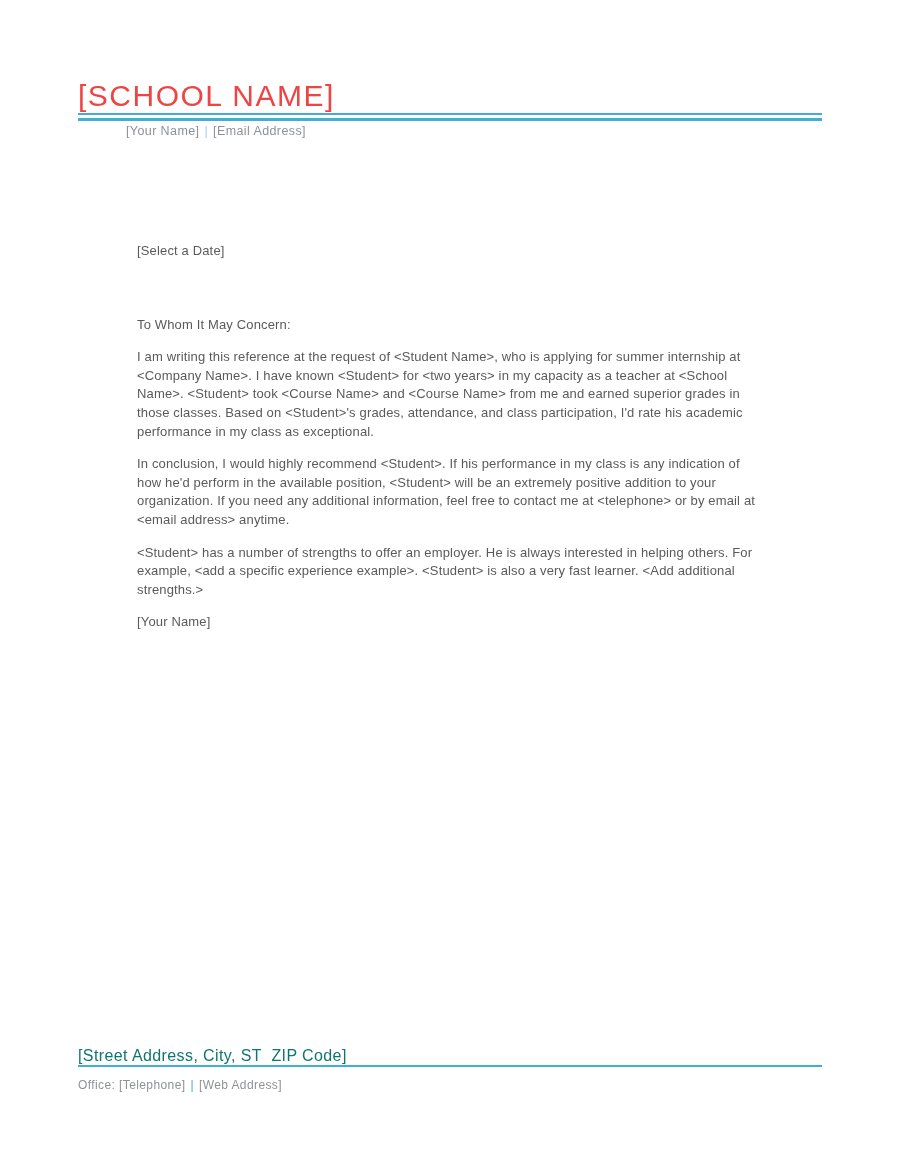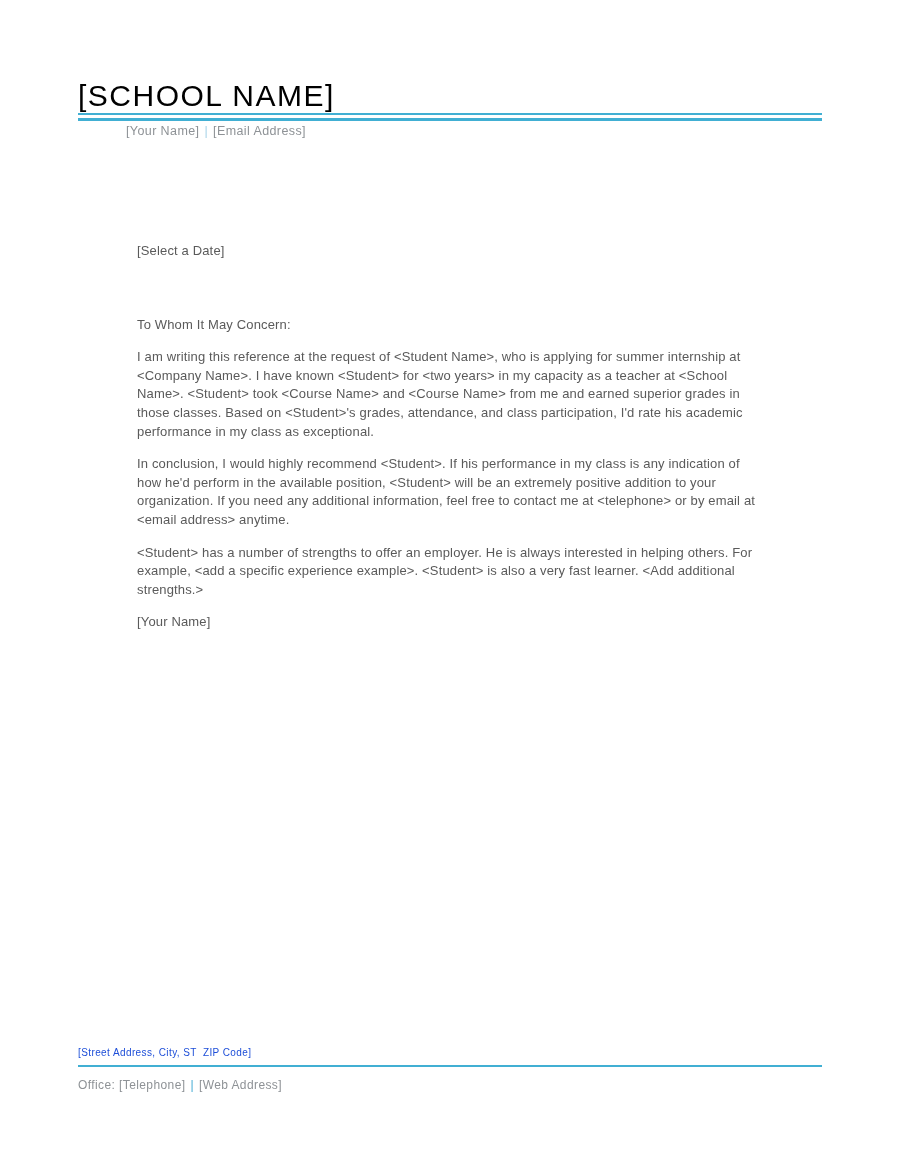--- a/index.html
+++ b/index.html
@@ -18,21 +18,21 @@
 
   
   .school-title {
     position: absolute;
     left: 78px;
     top: 80px;
     font-size: 30px;
     line-height: 32px;
     font-weight: 400;
     letter-spacing: 1.5px;
-    color: #000000;
+    color: #ef4444;
     white-space: nowrap;
   }
   .header-rule {
     position: absolute;
     left: 78px;
     top: 113px;
     width: 744px;
     height: 8px;
     box-sizing: border-box;
     border-top: 2px solid #41afd3;
@@ -67,23 +67,23 @@
   .letter-flow p { margin: 0 13px 14px 0; }
   .letter-flow .date-line   { margin-bottom: 55px; }
   .letter-flow .closing     { margin-bottom: 44px; }
   .letter-flow .signature   { margin-bottom: 0; }
 
   
   .footer-address {
     position: absolute;
     left: 78px;
     top: 1047px;
-    font-size: 10px;
+    font-size: 16px;
     letter-spacing: 0.4px;
-    color: #1d4ed8;
+    color: #0f766e;
     white-space: pre;
   }
   .footer-rule {
     position: absolute;
     left: 78px;
     top: 1065px;
     width: 744px;
     height: 0;
     border-top: 2.5px solid #41afd3;
   }

